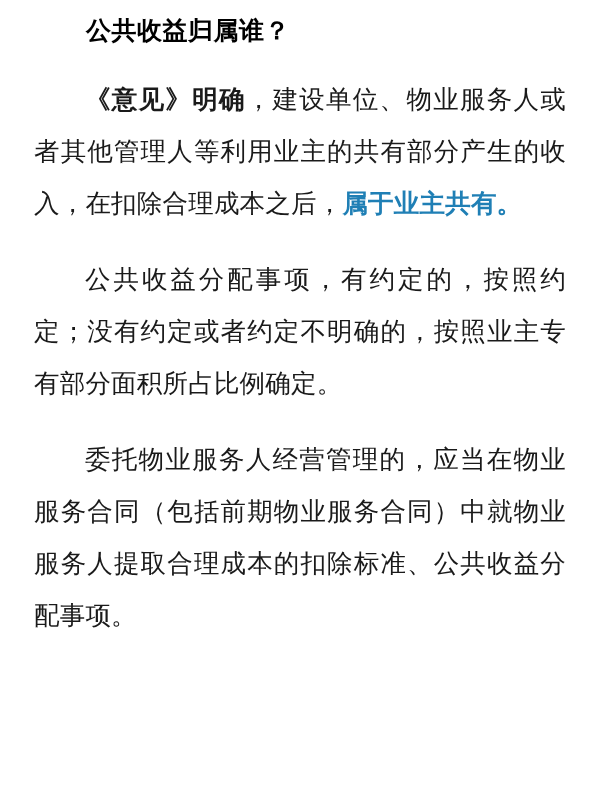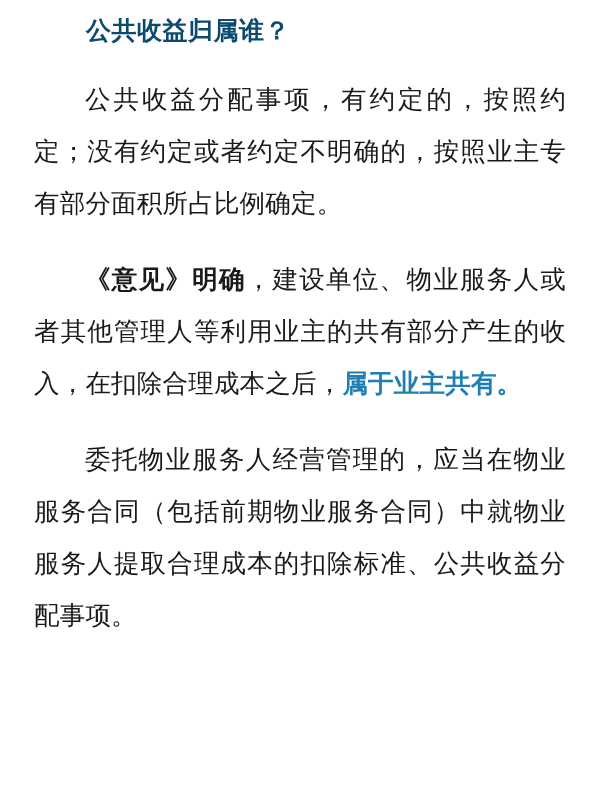--- a/index.html
+++ b/index.html
@@ -15,21 +15,21 @@
   }
   .page {
     position: relative;
     width: 600px;
     height: 787px;
     box-sizing: border-box;
     padding: 14px 34px 0 34px;
     overflow: hidden;
   }
   .article-title {
-    color: #0c4a6e;
+    color: #000000;
     font-size: 25px;
     font-weight: bold;
     letter-spacing: 0.5px;
     margin: 0 0 26px 52px;
     line-height: 1.3;
   }
   .para {
     font-size: 25.5px;
     line-height: 52px;
     letter-spacing: 0.2px;
@@ -50,24 +50,24 @@
   }
 </style>
 </head>
 <body>
 
 <div class="page">
 
   <h1 class="article-title">公共收益归属谁？</h1>
 
   <p class="para">
-    <span>公共收益分配事项，有约定的，按照约定；没有约定或者约定不明确的，按照业主专有部分面积所占比例确定。</span>
+    <span class="bold">《意见》明确</span><span>，建设单位、物业服务人或者其他管理人等利用业主的共有部分产生的收入，在扣除合理成本之后，</span><span class="highlight">属于业主共有。</span>
   </p>
 
   <p class="para">
-    <span class="bold">《意见》明确</span><span>，建设单位、物业服务人或者其他管理人等利用业主的共有部分产生的收入，在扣除合理成本之后，</span><span class="highlight">属于业主共有。</span>
+    <span>公共收益分配事项，有约定的，按照约定；没有约定或者约定不明确的，按照业主专有部分面积所占比例确定。</span>
   </p>
 
   <p class="para">
     <span>委托物业服务人经营管理的，应当在物业服务合同（包括前期物业服务合同）中就物业服务人提取合理成本的扣除标准、公共收益分配事项。</span>
   </p>
 
 </div>
 
 </body></html>

